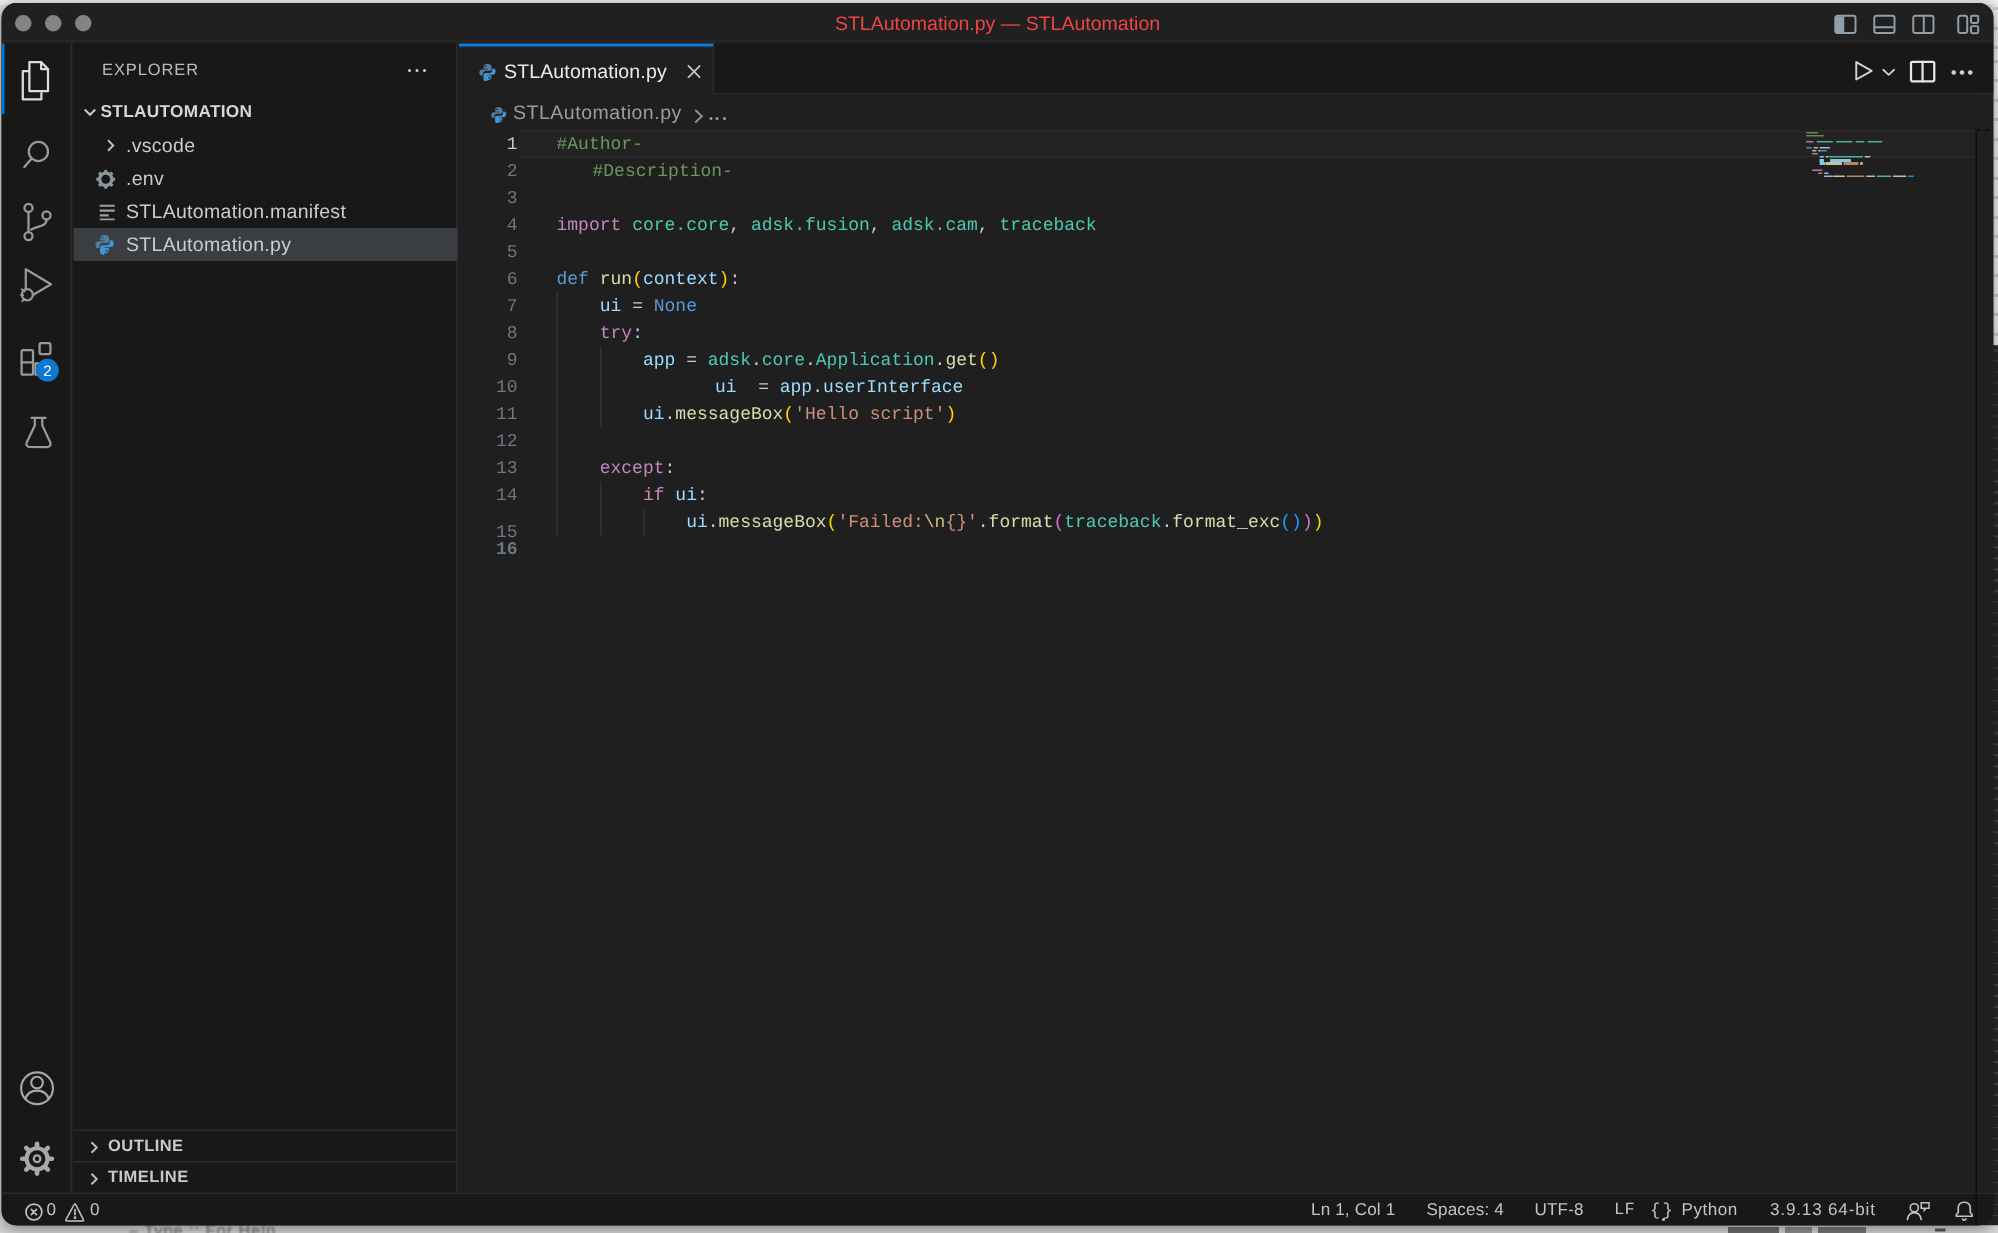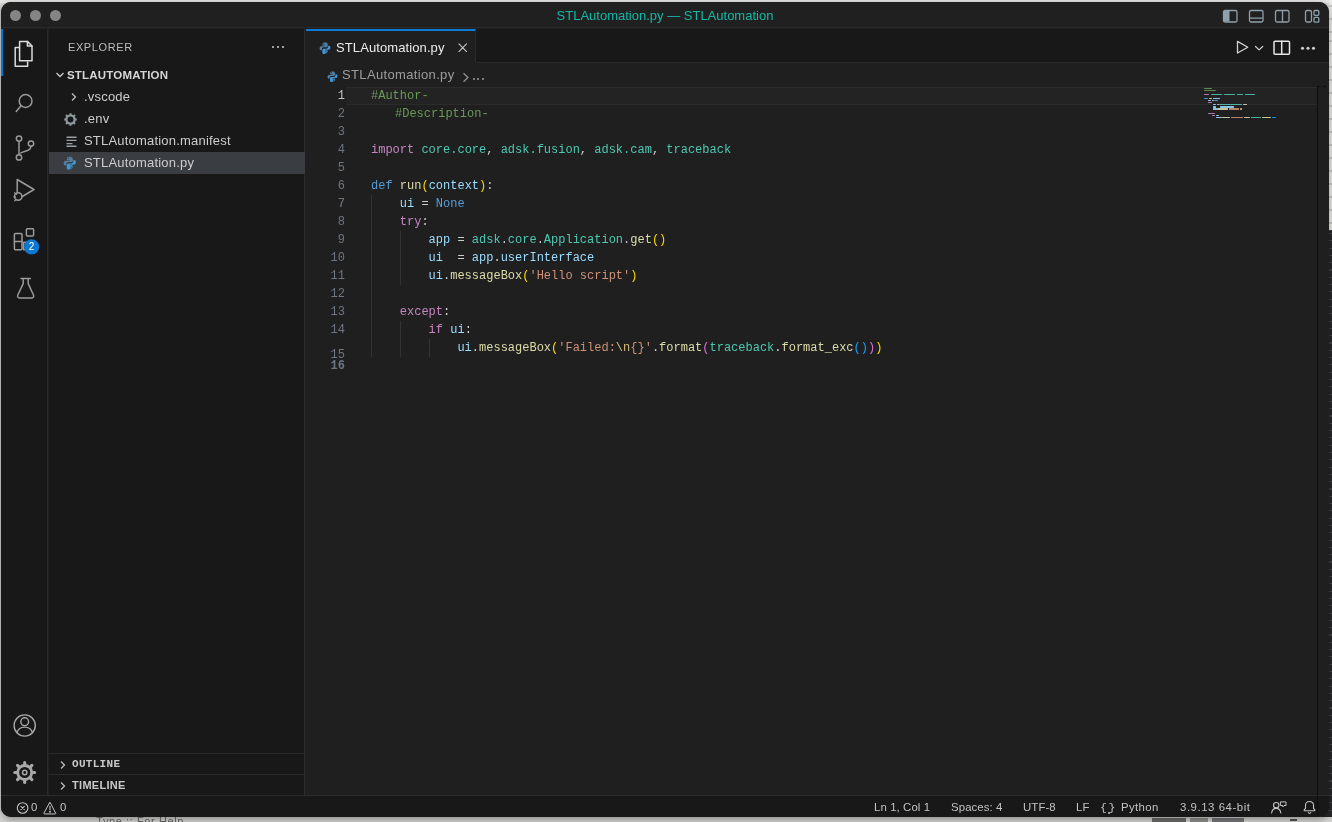--- a/index.html
+++ b/index.html
@@ -12,21 +12,21 @@
      background-image:repeating-linear-gradient(to bottom, rgba(165,165,165,.22) 0 1px, transparent 1px 7.3px); background-position:0 3px; }
   #bg-bottom { left:0; top:817px; width:1332px; height:5px; background:#d4d4d2; }
   #bg-bottom-text { left:86px; top:815px; width:240px; color:#3f3f3f; font-size:11px; letter-spacing:.6px; filter:blur(0.7px); opacity:.72; white-space:nowrap; }
   
   #win { left:1px; top:2px; width:1328px; height:815px; background:#1f1f20; border-radius:10px;
          overflow:hidden; box-shadow:0 2px 9px rgba(0,0,0,.38); }
   
   #titlebar { left:0; top:0; width:1328px; height:26.3px; background:#202021; border-bottom:0.7px solid #292929; }
   .tl { top:7.5px; width:11px; height:11px; border-radius:50%; background:#848484; }
   #title-text { left:0; top:0; width:1328px; height:28px; line-height:27px; text-align:center;
-      color:#14b8a6; font-size:13px; }
+      color:#ef4444; font-size:13px; }
   
   #activitybar { left:0; top:26.7px; width:47px; height:766.3px; background:#181819; border-right:1px solid #2b2b2b; }
   #act-ind { left:0; top:27px; width:2px; height:47px; background:#0078d4; }
   
   #sidebar { left:48px; top:26.7px; width:256px; height:766.3px; background:#181819; border-right:1px solid #2b2b2b; }
   .row { position:absolute; left:0; width:256px; height:22px; line-height:22px; color:#cccccc; font-size:13px; letter-spacing:.2px;}
   .sechead { position:absolute; left:0; width:256px; height:21px; line-height:21px; border-top:1px solid #2b2b2b;
       color:#c9c9c9; font-size:11px; font-weight:bold; letter-spacing:.3px; }
   
   #tabstrip { left:305px; top:26.7px; width:1023px; height:33.8px; background:#181819; }
@@ -195,21 +195,21 @@
       </svg>
       <span style="position:absolute;left:35px;">STLAutomation.manifest</span>
     </div>
     <div class="row" style="top:122px;background:#3a3d41;">
       <svg class="abs" style="left:14px;top:4px" width="13.5" height="13.5" viewBox="0 0 24 24">
           <use href="#pyico"></use>
         </svg>
       <span style="position:absolute;left:35px;">STLAutomation.py</span>
     </div>
 
-    <div class="sechead" style="top:723px;font-family:Liberation Mono, monospace;">
+    <div class="sechead" style="top:723px;">
       <svg class="abs" style="left:9px;top:6px" width="10" height="10" viewBox="0 0 10 10" fill="none" stroke="#bdbdbd" stroke-width="1.3">
           <path d="M3 1.5 L6.5 5 L3 8.5"></path>
         </svg>
       <span style="position:absolute;left:23px;">OUTLINE</span>
     </div>
     <div class="sechead" style="top:744px;padding-left:36px;">
       <svg class="abs" style="left:9px;top:6px" width="10" height="10" viewBox="0 0 10 10" fill="none" stroke="#bdbdbd" stroke-width="1.3">
           <path d="M3 1.5 L6.5 5 L3 8.5"></path>
         </svg>
       <span style="position:absolute;left:23px;">TIMELINE</span>
@@ -269,21 +269,21 @@
     <div class="ln" style="top:234px;">14</div>
     <div class="ln" style="top:259px;">15</div>
     <div class="ln" style="top:270px;font-weight:bold;">16</div>
     <div class="cl" style="top:0px;"><span class="c">#Author-</span></div>
     <div class="cl" style="top:18px;margin-left:24px;"><span class="c">#Description-</span></div>
     <div class="cl" style="top:54px;"><span class="k">import</span> <span class="t">core.core</span>, <span class="t">adsk.fusion</span>, <span class="t">adsk.cam</span>, <span class="t">traceback</span></div>
     <div class="cl" style="top:90px;"><span class="b">def</span> <span class="f">run</span><span class="p0">(</span><span class="v">context</span><span class="p0">)</span>:</div>
     <div class="cl" style="top:108px;">    <span class="v">ui</span> = <span class="b">None</span></div>
     <div class="cl" style="top:126px;">    <span class="k">try</span>:</div>
     <div class="cl" style="top:144px;">        <span class="v">app</span> = <span class="t">adsk</span>.<span class="t">core</span>.<span class="t">Application</span>.<span class="f">get</span><span class="p0">()</span></div>
-    <div class="cl" style="top:162px;">        <span class="v">ui</span>  = <span class="v">app</span>.<span class="v">userInterface</span></div>
+    <div class="cl" style="top:162px;padding-left:48px;">        <span class="v">ui</span>  = <span class="v">app</span>.<span class="v">userInterface</span></div>
     <div class="cl" style="top:180px;">        <span class="v">ui</span>.<span class="f">messageBox</span><span class="p0">(</span><span class="s">'Hello script'</span><span class="p0">)</span></div>
     <div class="cl" style="top:216px;">    <span class="k">except</span>:</div>
     <div class="cl" style="top:234px;">        <span class="k">if</span> <span class="v">ui</span>:</div>
     <div class="cl" style="top:252px;">            <span class="v">ui</span>.<span class="f">messageBox</span><span class="p0">(</span><span class="s">'Failed:</span><span class="e">\n</span><span class="s">{}'</span>.<span class="f">format</span><span class="p1">(</span><span class="t">traceback</span>.<span class="f">format_exc</span><span class="p2">()</span><span class="p1">)</span><span class="p0">)</span></div>
     <div class="guide" style="left:64.5px;top:108px;height:162px;"></div>
     <div class="guide" style="left:93.5px;top:144px;height:54px;"></div>
     <div class="guide" style="left:93.5px;top:234px;height:36px;"></div>
     <div class="guide" style="left:122.5px;top:252px;height:18px;"></div>
     <div id="minimap" style="opacity:.88">
       <i class="mm" style="left:898px;top:1px;width:8px;background:#6a9955"></i>
@@ -329,21 +329,21 @@
       <path d="M5.9 5.3 L9.3 8.7 M9.3 5.3 L5.9 8.7"></path>
       <path d="M34.5 1.9 L28.9 12.2 a.5.5 0 0 0 .45.75 H40.2 a.5.5 0 0 0 .45-.75 L35.4 1.9 a.5.5 0 0 0-.9 0 z" stroke-linejoin="round" stroke-width="1"></path>
       <path d="M35 5.4 v3.4"></path>
       <circle cx="35" cy="10.8" r=".4" fill="#c3c3c3"></circle>
     </svg>
     <span class="sb" style="left:30px;">0</span>
     <span class="sb" style="left:59px;">0</span>
     <span class="sb" style="left:873px;">Ln 1, Col 1</span>
     <span class="sb" style="left:950px;">Spaces: 4</span>
     <span class="sb" style="left:1022px;">UTF-8</span>
-    <span class="sb" style="left:1075px;">LF</span>
+    <span class="sb" style="left:1075px;font-family:Liberation Mono, monospace;">LF</span>
     <span class="sb" style="left:1099px;font-family:'Liberation Mono',monospace;font-size:11.5px;letter-spacing:1.5px;">{}</span>
       <i class="abs" style="left:1106.5px;top:15.5px;width:2.4px;height:2.4px;border-radius:50%;background:#c3c3c3;"></i>
     <span class="sb" style="left:1120px;letter-spacing:.35px;">Python</span>
     <span class="sb" style="left:1179px;letter-spacing:.55px;">3.9.13 64-bit</span>
     <svg class="abs" style="left:1269px;top:5px" width="17" height="13" viewBox="0 0 17 13" fill="none" stroke="#c3c3c3" stroke-width="1.1" stroke-linecap="round">
       <circle cx="6.2" cy="4.2" r="2.7"></circle>
       <path d="M1.6 12 c.5-3.2 2.2-4.6 4.6-4.6 s4.1 1.4 4.6 4.6"></path>
       <path d="M10.8 0.9 h5.2 v3.6 h-2 l-1.2 1.4 v-1.4 h-2 z" stroke-width="1"></path>
     </svg>
     <svg class="abs" style="left:1301px;top:4px" width="15" height="15" viewBox="0 0 15 15" fill="none" stroke="#c3c3c3" stroke-width="1.1" stroke-linecap="round" stroke-linejoin="round">

